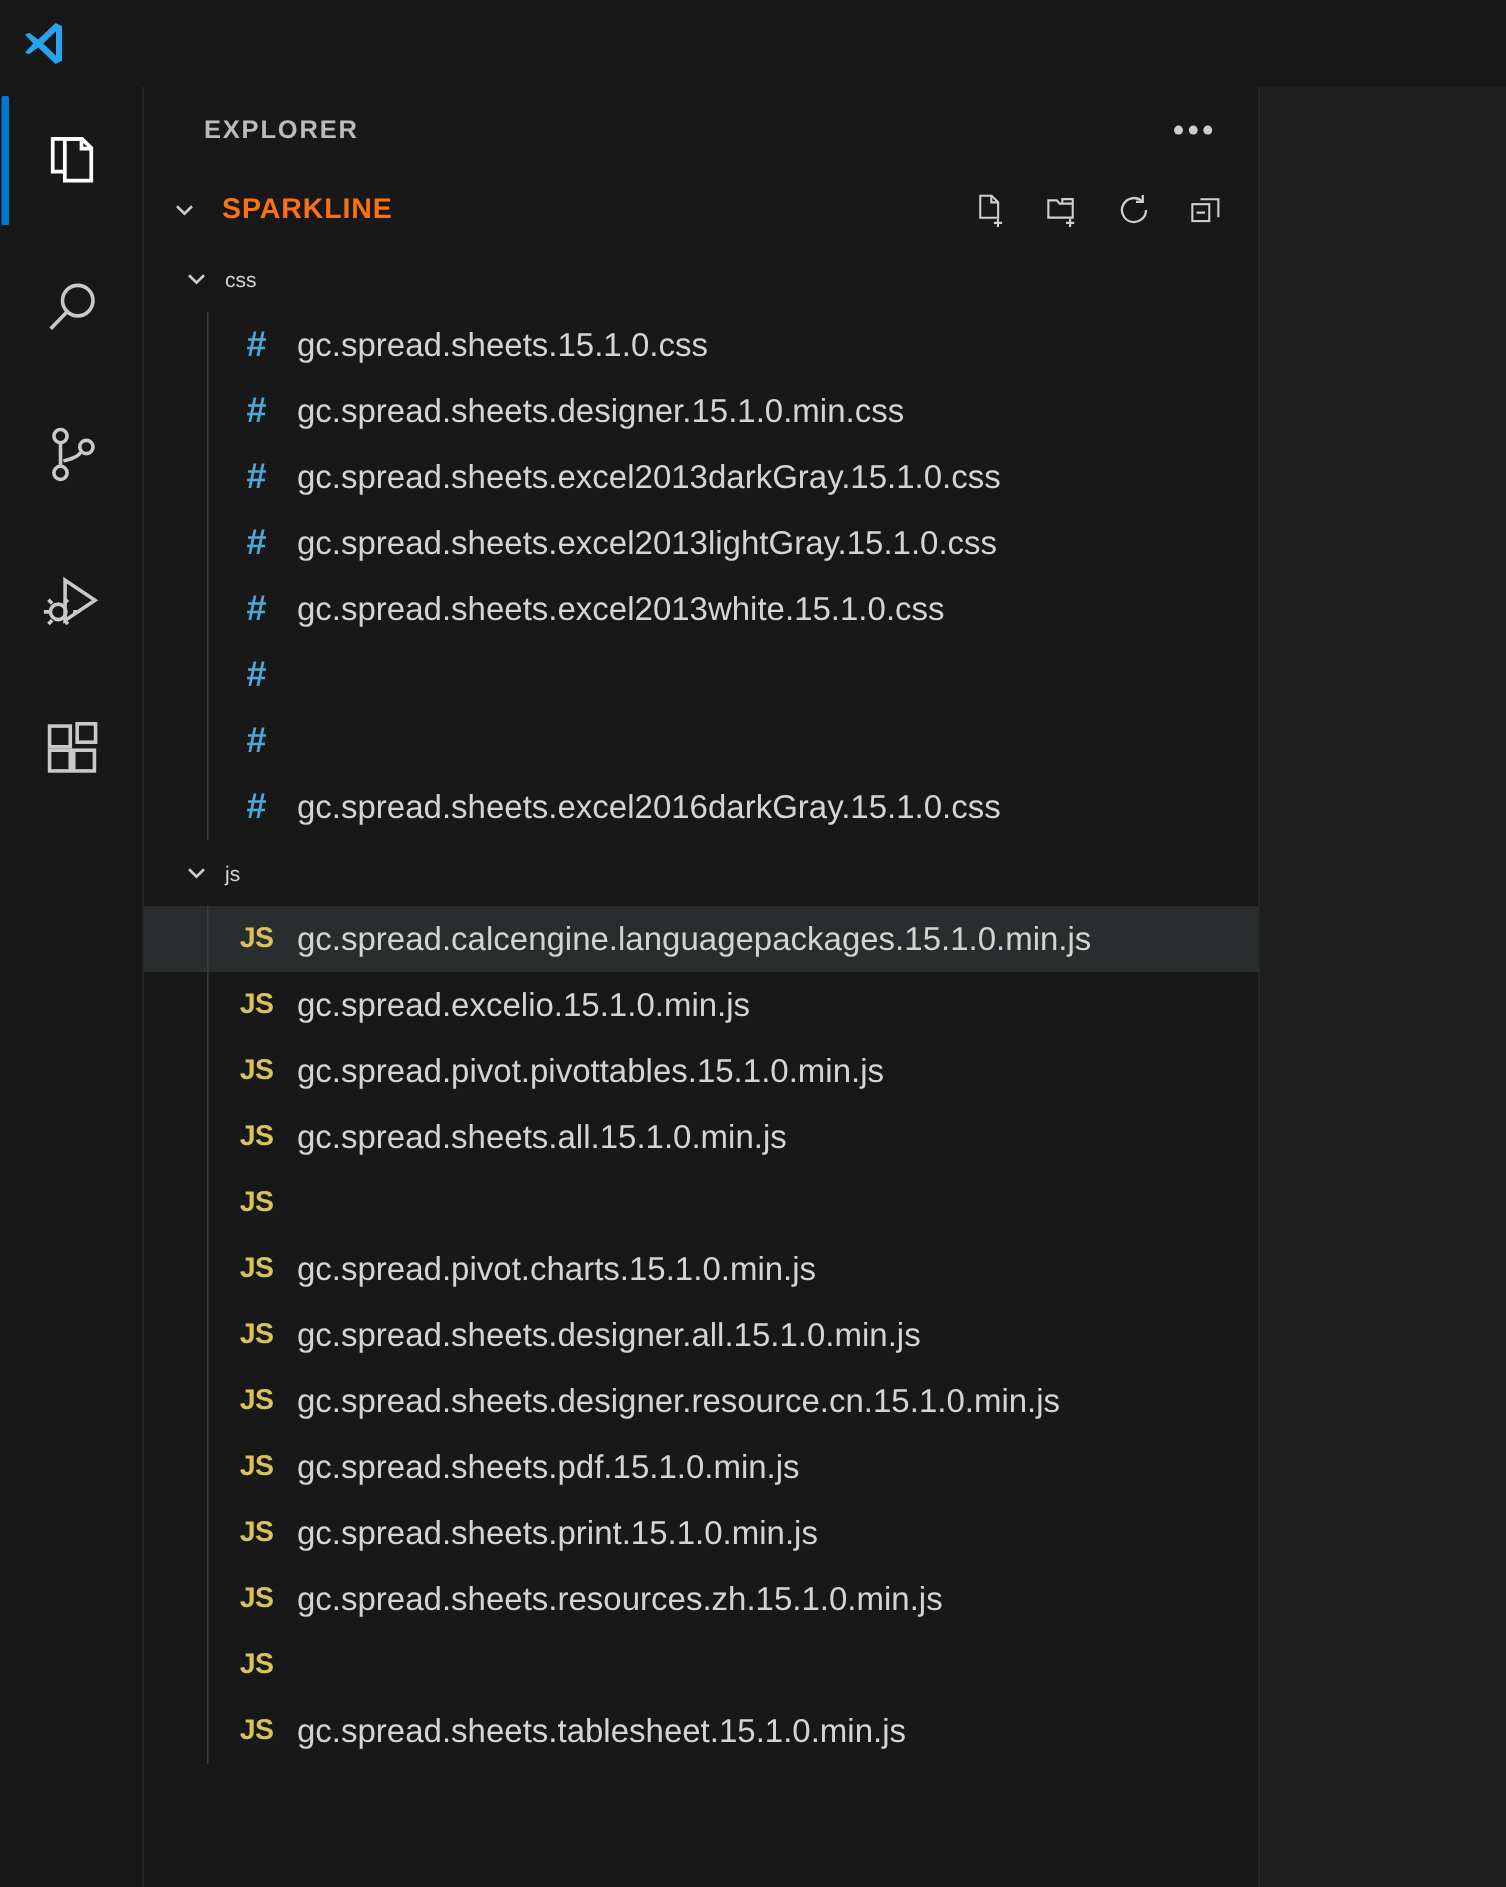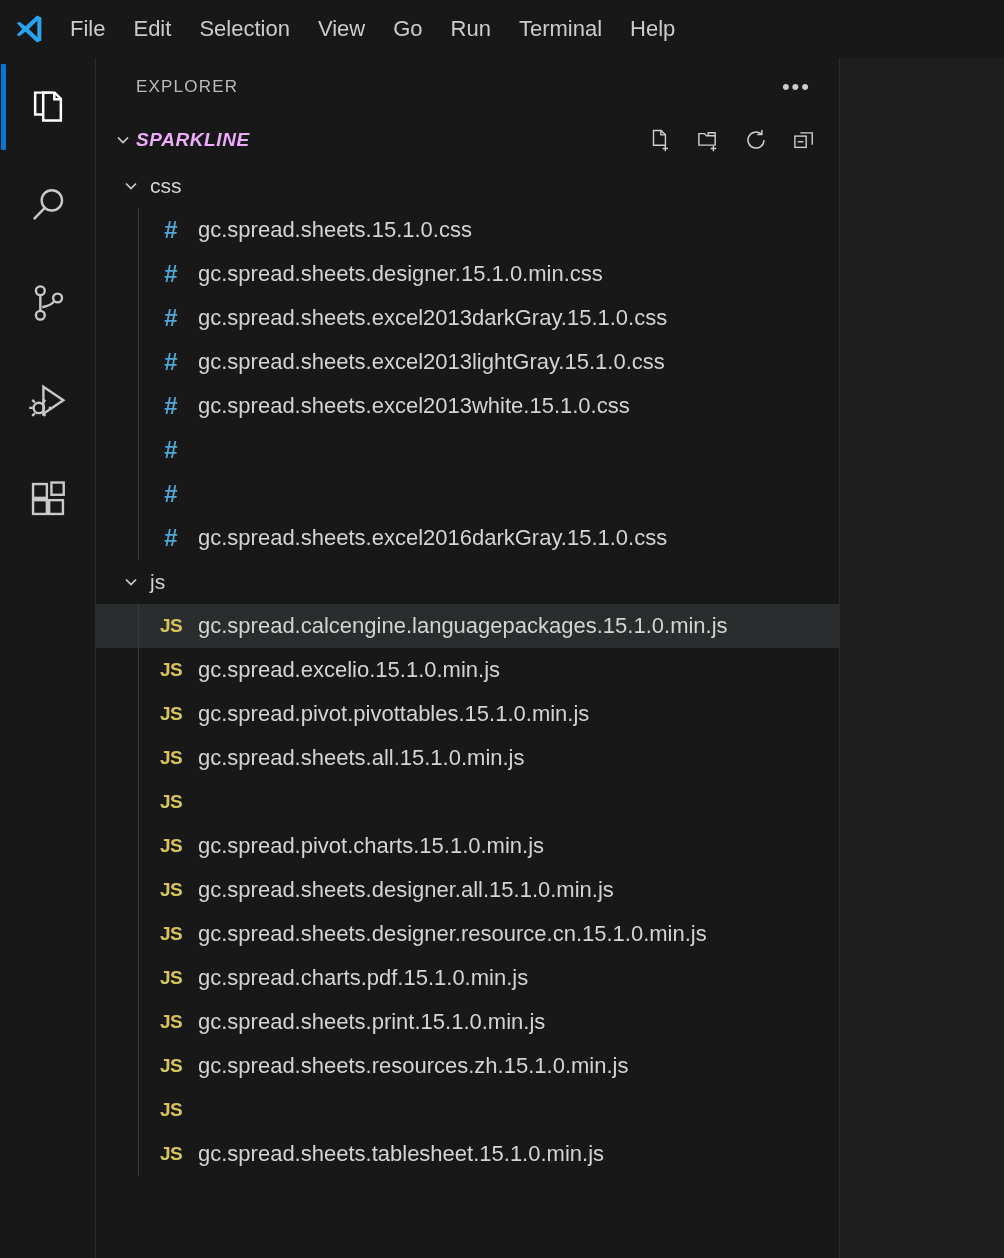--- a/index.html
+++ b/index.html
@@ -43,49 +43,49 @@
   
   .sidebar{
     position:absolute; left:96px; top:58px; width:744px; height:1200px;
     background:#181818; border-right:1px solid #2b2b2b; overflow:hidden;
   }
   .sb-title{
     height:58px; display:flex; align-items:center; justify-content:space-between;
     padding:0 28px 0 40px;
   }
   .sb-title .label{
-    color:#bbbbbb; font-size:17px; letter-spacing:1.2px; font-weight:400;
+    color:#bbbbbb; font-size:17px; letter-spacing:1.2px; font-weight:700;
   }
   .sb-more{ color:#cccccc; font-size:22px; letter-spacing:2px; line-height:10px; cursor:pointer; }
 
   .folder-root{
     height:48px; display:flex; align-items:center; padding-left:14px; padding-right:20px;
   }
   .chev{ width:26px; height:26px; display:flex; align-items:center; justify-content:center; }
   .chev svg{ display:block; }
   .root-name{
-    color:#f0abfc; font-size:19px; font-weight:700; letter-spacing:.6px; margin-left:0;font-style:italic;
+    color:#f97316; font-size:19px; font-weight:700; letter-spacing:.6px; margin-left:12px;
   }
   .root-actions{ margin-left:auto; display:flex; align-items:center; gap:18px; }
   .root-actions .ico{ width:30px; height:30px; display:flex; align-items:center; justify-content:center; cursor:pointer; }
 
   .tree{ position:relative; }
 
   .row{
     position:relative; height:44px; display:flex; align-items:center;
     padding-left:14px; cursor:pointer; white-space:nowrap;
   }
   .row.highlight{ background:#2a2d2e; }
   .row .guide{
     position:absolute; left:42px; top:0; width:1px; height:44px; background:#3a3a3a;
   }
 
   .row.folder{ padding-left:22px; }
   .row.folder .chev{ margin-right:2px; }
-  .folder-label{ color:#d4d4d4; font-size:21px; margin-left:4px; }
+  .folder-label{ color:#d4d4d4; font-size:14px; margin-left:4px; }
 
   .row.file{ padding-left:58px; }
   .ficon{
     width:34px; min-width:34px; display:flex; align-items:center; justify-content:center;
     font-weight:700; margin-right:10px;
   }
   .ficon.css{ color:#4fa6d8; font-size:24px; }
   .ficon.js{ color:#d8c35a; font-size:19px; letter-spacing:-.5px; }
   .fname{ color:#d4d4d4; font-size:22px; }
 
@@ -98,30 +98,20 @@
 </head>
 <body>
 
 <div id="app">
 
   <div class="menubar">
     <div class="logo">
       <svg width="34" height="34" viewBox="0 0 32 32">
         <path d="M24.5 3.2 13.6 13.5 7.9 9.2 5.4 10.4l5.1 5.6-5.1 5.6 2.5 1.2 5.7-4.3 10.9 10.3 4.1-2V5.2l-4.1-2zm.3 5.1v15.4l-8-7.7 8-7.7z" fill="#2aa3ee"></path>
       </svg>
-    </div>
-    <div class="menu-items">
-      <div class="menu-item">File</div>
-      <div class="menu-item">Edit</div>
-      <div class="menu-item">Selection</div>
-      <div class="menu-item">View</div>
-      <div class="menu-item">Go</div>
-      <div class="menu-item">Run</div>
-      <div class="menu-item">Terminal</div>
-      <div class="menu-item">Help</div>
     </div>
   </div>
 
   <div class="activitybar">
 
     <div class="act-item active">
       <span class="accent"></span>
       <span>
         <svg width="46" height="46" viewBox="0 0 24 24" fill="none" stroke="#ffffff" stroke-width="1.3">
           <path d="M9.5 4.5h6l3.2 3.2v11.3H9.5z"></path>
@@ -319,21 +309,21 @@
         <span class="fname">gc.spread.sheets.designer.all.15.1.0.min.js</span>
       </div>
       <div class="row file">
         <span class="guide"></span>
         <span class="ficon js">JS</span>
         <span class="fname">gc.spread.sheets.designer.resource.cn.15.1.0.min.js</span>
       </div>
       <div class="row file">
         <span class="guide"></span>
         <span class="ficon js">JS</span>
-        <span class="fname">gc.spread.charts.pdf.15.1.0.min.js</span>
+        <span class="fname">gc.spread.sheets.pdf.15.1.0.min.js</span>
       </div>
       <div class="row file">
         <span class="guide"></span>
         <span class="ficon js">JS</span>
         <span class="fname">gc.spread.sheets.print.15.1.0.min.js</span>
       </div>
       <div class="row file">
         <span class="guide"></span>
         <span class="ficon js">JS</span>
         <span class="fname">gc.spread.sheets.resources.zh.15.1.0.min.js</span>

